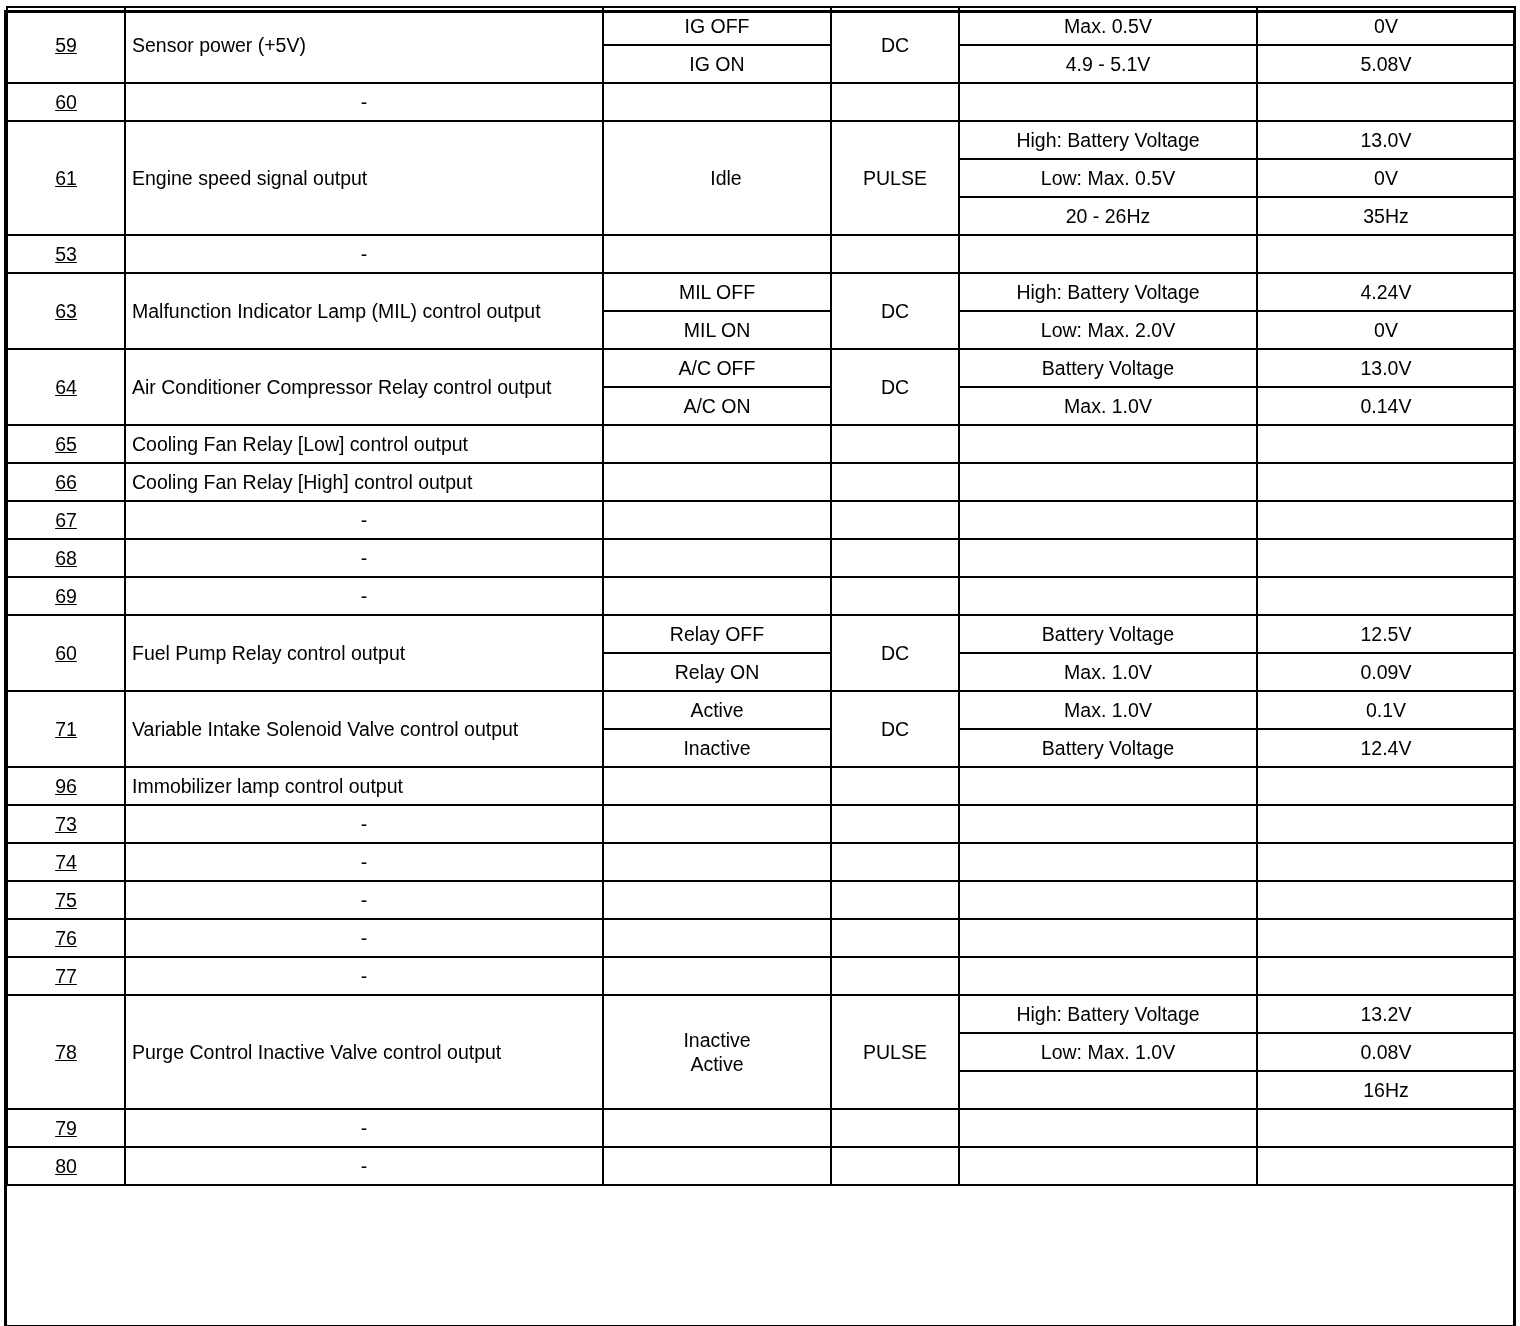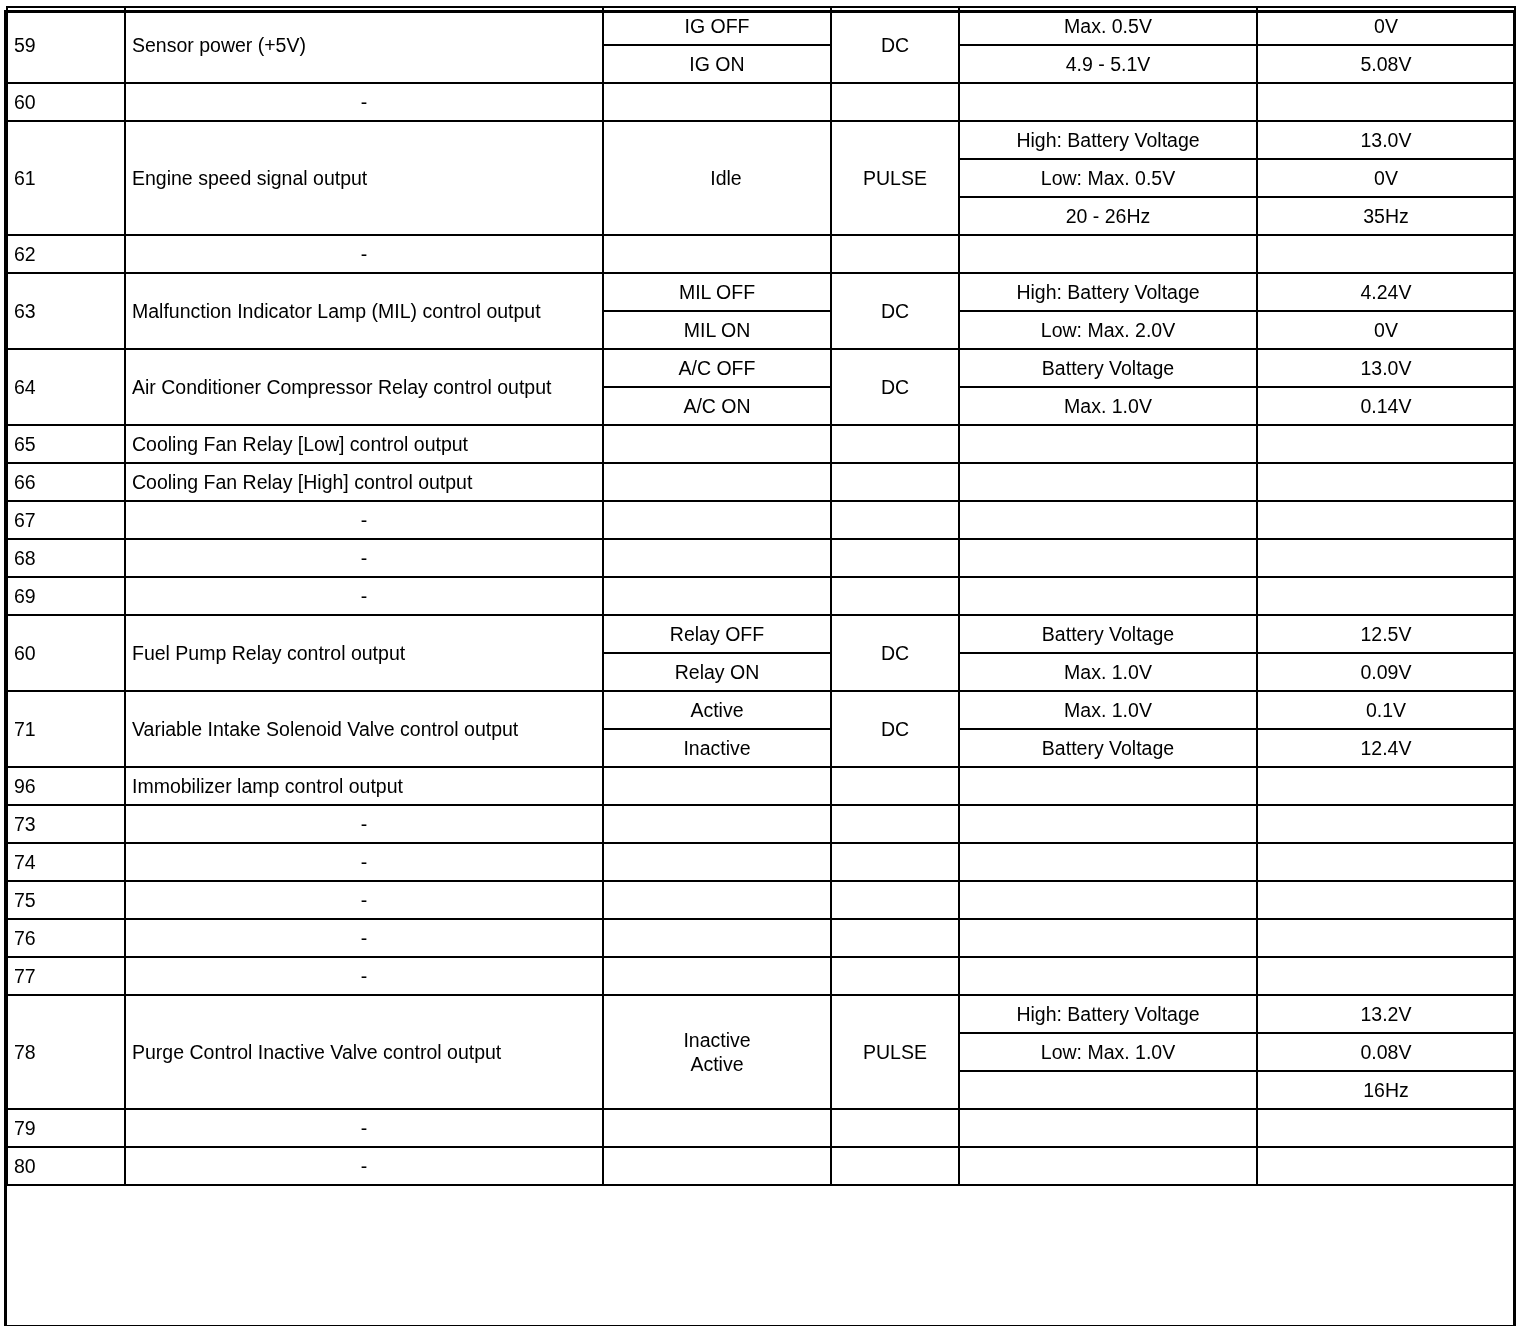--- a/index.html
+++ b/index.html
@@ -33,22 +33,23 @@
   }
   
   col.c-pin   { width: 118px; }
   col.c-desc  { width: 478px; }
   col.c-cond  { width: 228px; }
   col.c-type  { width: 128px; }
   col.c-spec  { width: 298px; }
   col.c-meas  { width: 258px; }
 
   td.pin {
-    text-align: left;
+    text-align: center;
     font-size: 20px;
+    text-decoration: underline;
   }
   td.desc {
     text-align: left;
     padding-left: 12px;
     margin-top: 41px;
   }
   td.desc-dash {
     text-align: center;
   }
   td.cond, td.type, td.spec, td.meas {
@@ -111,21 +112,21 @@
         </tr>
         <tr class="row-h-std">
           <td class="spec">Low: Max. 0.5V</td>
           <td class="meas">0V</td>
         </tr>
         <tr class="row-h-std">
           <td class="spec">20 - 26Hz</td>
           <td class="meas">35Hz</td>
         </tr>
         <tr class="row-h-std">
-          <td class="pin" rowspan="1">62</td>
+          <td class="pin" rowspan="1">53</td>
           <td class="desc desc-dash" rowspan="1">-</td>
           <td class="cond"></td>
           <td class="type" rowspan="1"></td>
           <td class="spec"></td>
           <td class="meas"></td>
         </tr>
         <tr class="row-h-std">
           <td class="pin" rowspan="2">63</td>
           <td class="desc" rowspan="2">Malfunction Indicator Lamp (MIL) control output</td>
           <td class="cond">MIL OFF</td>

